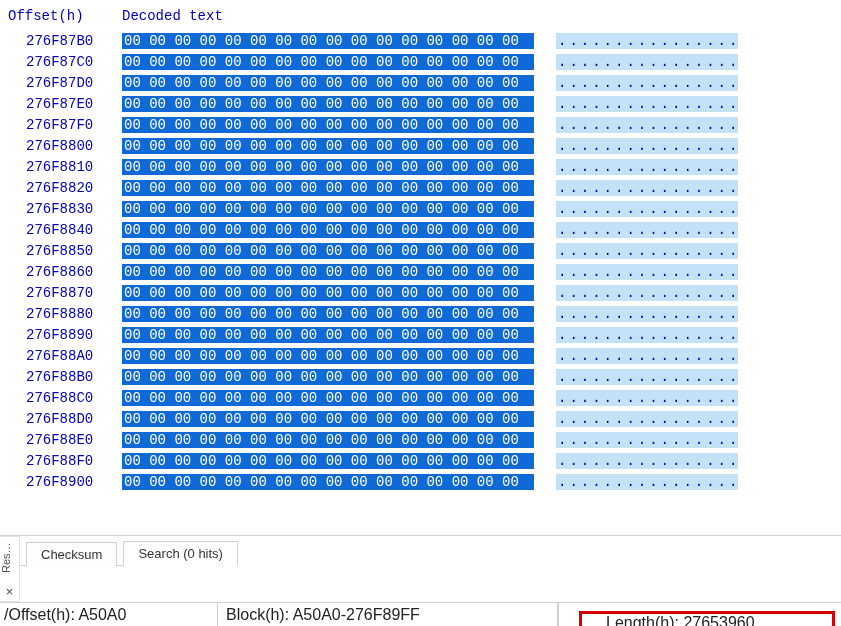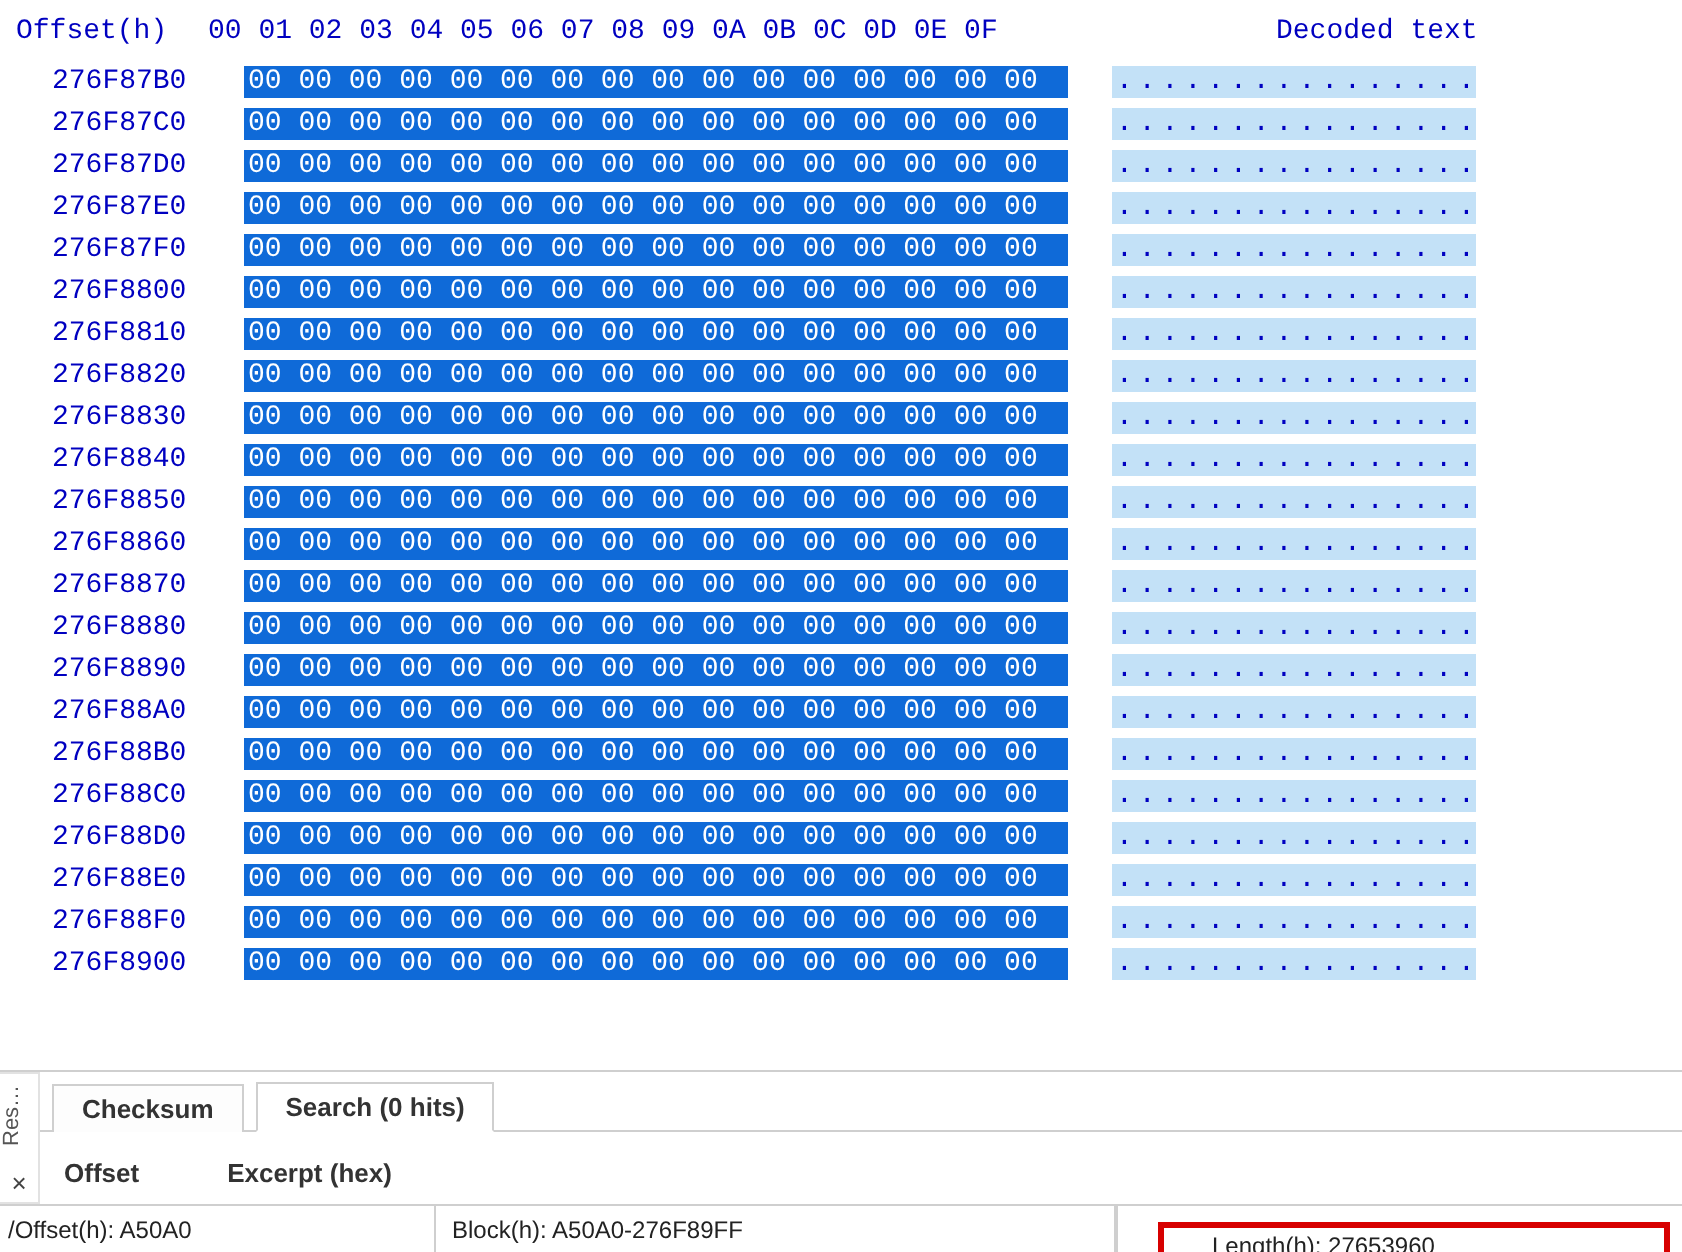--- a/index.html
+++ b/index.html
@@ -108,22 +108,21 @@
     transform: none;
     font-size: 13px;
     color: #444;
     height: 24px;
     flex: none;
     line-height: 24px;
   }
   .panel-body {
     flex: 1;
     display: flex;
-    flex-direction: column;
-    font-weight: bold;
+    flex-direction: row;
   }
   .tab-strip {
     display: flex;
     border-bottom: 1px solid #cfcfcf;
     height: 30px;
     align-items: flex-end;
   }
   .tab {
     padding: 4px 14px;
     border: 1px solid #cfcfcf;
@@ -151,21 +150,21 @@
   }
   .search-row .label { color: #333; }
 
   
   .status-bar {
     height: 24px;
     border-top: 1px solid #cfcfcf;
     display: flex;
     align-items: center;
     font-family: "Segoe UI", Tahoma, sans-serif;
-    font-size: 12px;
+    font-size: 16px;
     color: #222;
     background: #fff;
   }
   .status-cell {
     height: 100%;
     display: flex;
     align-items: center;
     padding: 0 8px;
     border-right: 1px solid #cfcfcf;
   }
@@ -186,21 +185,20 @@
   }
 </style>
 </head>
 <body>
 
 <div class="viewer">
 
   <div class="hex-area">
     <div class="header-row">
       <div class="col-offset">Offset(h)</div>
-      <div class="col-hex">00 01 02 03 04 05 06 07 08 09 0A 0B 0C 0D 0E 0F</div>
       <div class="col-decoded-label">Decoded text</div>
     </div>
     <div class="data-rows" id="data-rows">
         <div class="data-row"><div class="offset-cell">276F87B0</div><div class="hex-cell">00 00 00 00 00 00 00 00 00 00 00 00 00 00 00 00</div><div class="dec-cell">................</div></div>
         <div class="data-row"><div class="offset-cell">276F87C0</div><div class="hex-cell">00 00 00 00 00 00 00 00 00 00 00 00 00 00 00 00</div><div class="dec-cell">................</div></div>
         <div class="data-row"><div class="offset-cell">276F87D0</div><div class="hex-cell">00 00 00 00 00 00 00 00 00 00 00 00 00 00 00 00</div><div class="dec-cell">................</div></div>
         <div class="data-row"><div class="offset-cell">276F87E0</div><div class="hex-cell">00 00 00 00 00 00 00 00 00 00 00 00 00 00 00 00</div><div class="dec-cell">................</div></div>
         <div class="data-row"><div class="offset-cell">276F87F0</div><div class="hex-cell">00 00 00 00 00 00 00 00 00 00 00 00 00 00 00 00</div><div class="dec-cell">................</div></div>
         <div class="data-row"><div class="offset-cell">276F8800</div><div class="hex-cell">00 00 00 00 00 00 00 00 00 00 00 00 00 00 00 00</div><div class="dec-cell">................</div></div>
         <div class="data-row"><div class="offset-cell">276F8810</div><div class="hex-cell">00 00 00 00 00 00 00 00 00 00 00 00 00 00 00 00</div><div class="dec-cell">................</div></div>
@@ -225,24 +223,20 @@
   <div class="bottom-panel">
     <div class="side-tabs">
       <div class="side-tab">Res…</div>
       <div class="side-tab close">×</div>
     </div>
     <div class="panel-body">
       <div class="tab-strip">
         <div class="tab">Checksum</div>
         <div class="tab active">Search (0 hits)</div>
       </div>
-      <div class="search-row">
-        <span class="label">Offset</span>
-        <span class="label">Excerpt (hex)</span>
-      </div>
     </div>
   </div>
 
   <div class="status-bar">
     <div class="status-cell first">/Offset(h): A50A0</div>
     <div class="status-cell mid">Block(h): A50A0-276F89FF</div>
     <div class="status-divider"></div>
     <div class="status-cell last">Length(h): 27653960</div>
   </div>
 

